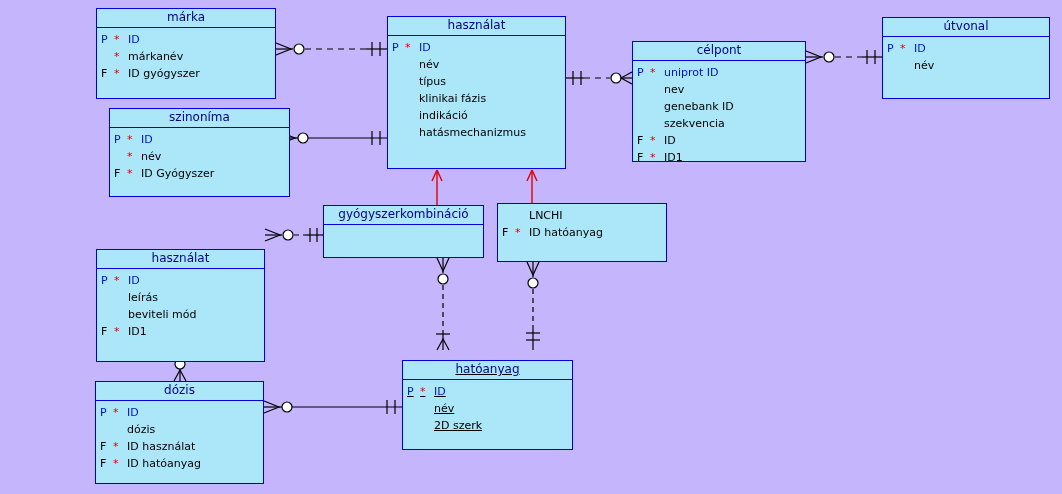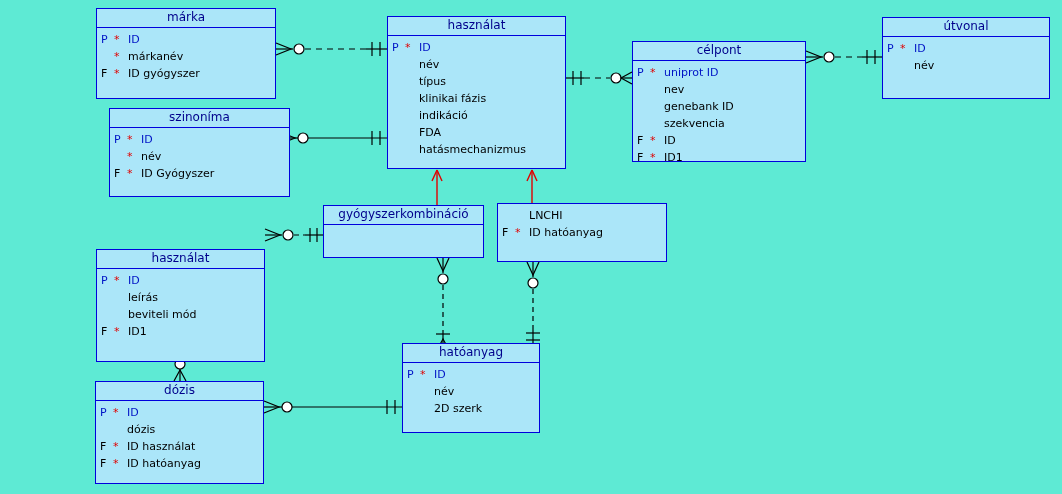--- a/index.html
+++ b/index.html
@@ -1,19 +1,19 @@
 <!DOCTYPE html>
 <html><head>
 <meta charset="utf-8">
 <style>
   html,body{margin:0;padding:0;background:#fff;}
   #canvas{
     position:relative;
     width:1062px;height:494px;
-    background:#5eead4;
+    background:#c4b5fd;
     font-family:"DejaVu Sans", sans-serif;
     overflow:hidden;
   }
   #rels{position:absolute;left:0;top:0;pointer-events:none;}
   .entity{
     position:absolute;
     background:#abe6f9;
     border:1.5px solid #0000dd;
     box-sizing:border-box;
     z-index:1;
@@ -255,25 +255,20 @@
           <span class="n">klinikai fázis</span>
         </div>
         <div class="row">
           <span class="k"></span>
           <span class="s"></span>
           <span class="n">indikáció</span>
         </div>
         <div class="row">
           <span class="k"></span>
           <span class="s"></span>
-          <span class="n">FDA</span>
-        </div>
-        <div class="row">
-          <span class="k"></span>
-          <span class="s"></span>
           <span class="n">hatásmechanizmus</span>
         </div>
       </div>
     </div>
     <div class="entity" style="left: 323px; top: 205px; width: 161px; height: 53px;">
       <div class="entity-title">gyógyszerkombináció</div>
       <div class="entity-body"></div>
     </div>
     <div class="entity" style="left: 497px; top: 203px; width: 170px; height: 59px;">
       <div class="entity-body">
@@ -282,21 +277,21 @@
           <span class="s"></span>
           <span class="n">LNCHI</span>
         </div>
         <div class="row">
           <span class="k">F</span>
           <span class="s">*</span>
           <span class="n">ID hatóanyag</span>
         </div>
       </div>
     </div>
-    <div class="entity" style="left: 402px; top: 343px; width: 138px; height: 90px;">
+    <div class="entity" style="left: 402px; top: 360px; width: 171px; height: 90px; text-decoration: underline;">
       <div class="entity-title">hatóanyag</div>
       <div class="entity-body">
         <div class="row pk">
           <span class="k">P</span>
           <span class="s">*</span>
           <span class="n">ID</span>
         </div>
         <div class="row">
           <span class="k"></span>
           <span class="s"></span>

